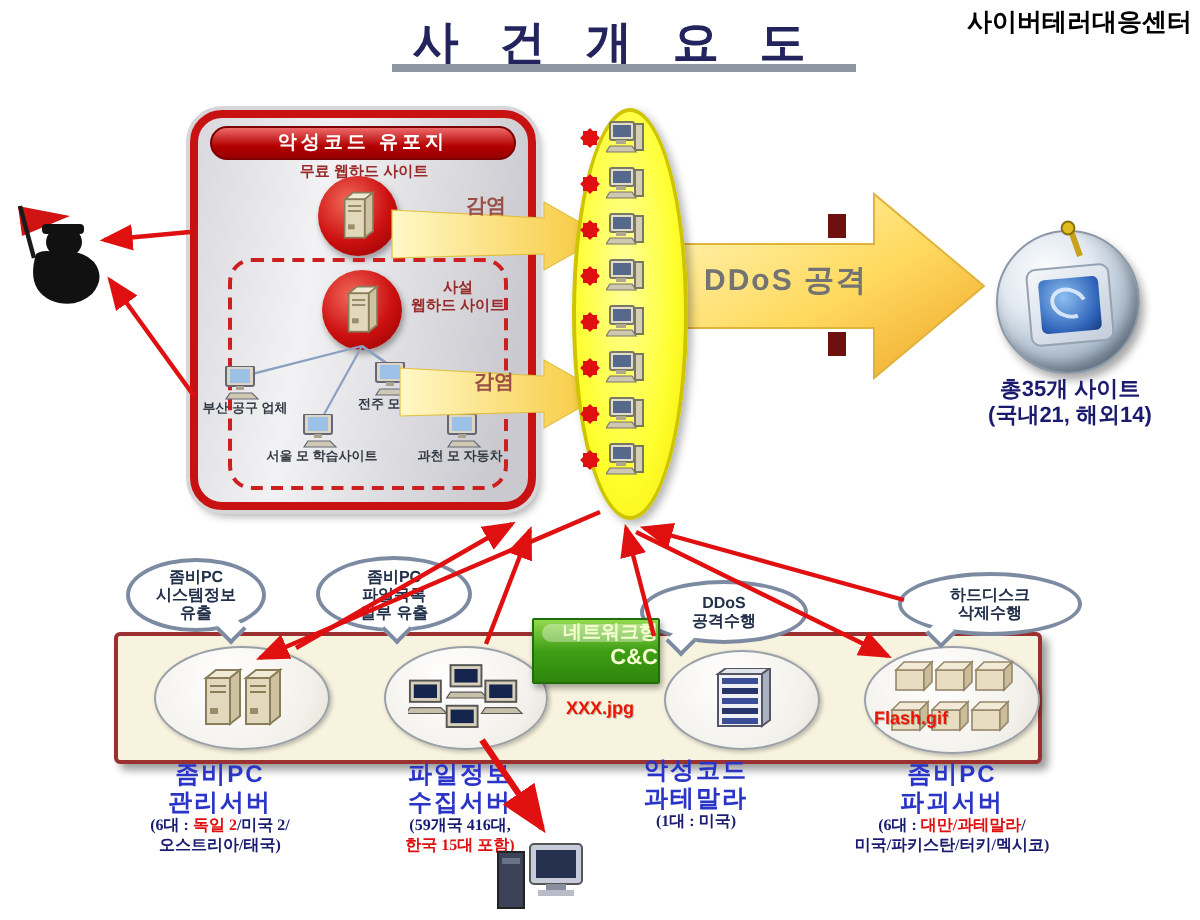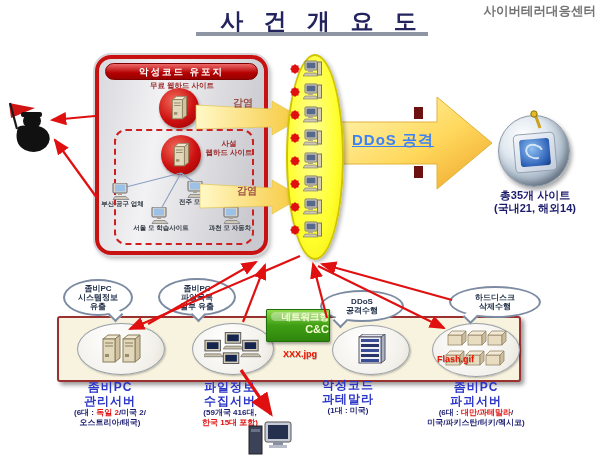--- a/index.html
+++ b/index.html
@@ -1,24 +1,24 @@
 <!DOCTYPE html>
 <html><head>
 <meta charset="utf-8">
 <style>
   html,body{margin:0;padding:0;background:#fff;}
   #canvas{position:relative;width:600px;height:460px;background:#ffffff;overflow:hidden;
           font-family:"Liberation Sans","DejaVu Sans",sans-serif;}
   .abs{position:absolute;}
 
   
-  .title{left:192px;top:6px;width:260px;text-align:center;font-size:23px;font-weight:bold;
+  .title{left:178px;top:6px;width:260px;text-align:center;font-size:23px;font-weight:bold;
          letter-spacing:7px;color:#23235e;}
   .title-underline{left:196px;top:32px;width:232px;height:4px;background:#8f96a3;}
-  .org{left:462px;top:3px;width:134px;text-align:right;font-size:12.5px;font-weight:bold;color:#737373;}
+  .org{left:462px;top:3px;width:134px;text-align:right;font-size:12.5px;font-weight:bold;color:#000000;}
 
   
   .redbox{left:95px;top:55px;width:165px;height:192px;border:4px solid #c81212;border-radius:16px;
           background:linear-gradient(100deg,#d9d9de,#f2f2f4 35%,#c9c9cf 90%);
           box-shadow:0 0 0 2px #d5d5da,2px 3px 5px rgba(0,0,0,.35);}
   .redbox-title{left:6px;top:4px;right:6px;height:15px;border-radius:9px;
           background:linear-gradient(#ee6a6a,#b40000 60%,#980000);border:1px solid #7c0000;
           color:#ffffff;font-size:9.5px;font-weight:bold;text-align:center;line-height:15px;letter-spacing:2px;}
   .site-label{color:#9a2a2a;font-weight:bold;font-size:7.5px;text-align:center;line-height:9px;}
   .red-circle{border-radius:50%;background:radial-gradient(circle at 38% 32%,#f26a5a,#cc1010 55%,#8e0000);
@@ -28,21 +28,21 @@
 
   
   .botnet{left:286px;top:54px;width:54px;height:202px;border-radius:50%;
           background:radial-gradient(ellipse at 45% 40%,#ffff9a,#ffff2e 60%,#f0e400);
           border:2px solid #cfc400;box-shadow:2px 2px 4px rgba(0,0,0,.3);}
   .zrow{display:flex;align-items:center;gap:1px;}
 
   
   .infect-label{color:#9a5046;font-weight:bold;font-size:10px;}
 
-  .ddos-label{left:352px;top:131px;font-size:15px;font-weight:bold;color:#3b82f6;letter-spacing:1px;text-decoration:underline;}
+  .ddos-label{left:352px;top:131px;font-size:15px;font-weight:bold;color:#737373;letter-spacing:1px;}
 
   
   .victim-title{left:480px;top:95px;width:110px;text-align:center;font-size:13.5px;font-weight:bold;color:#e00000;letter-spacing:1px;}
   .orb{left:498px;top:115px;width:70px;height:70px;border-radius:50%;border:1px solid #8a97a5;
        background:radial-gradient(circle at 35% 30%,#ffffff,#e0e8f0 35%,#aebdcc 62%,#71849a 88%,#5a6d82);
        box-shadow:2px 3px 4px rgba(0,0,0,.35), inset -3px -4px 6px rgba(0,0,0,.25);}
   .orb-frame{position:absolute;left:15px;top:17px;width:40px;height:37px;border:1px solid #96a2b2;border-radius:5px;
        background:linear-gradient(145deg,#f4f7fb,#c2cddb);transform:rotate(-5deg);}
   .orb-inner{position:absolute;left:5px;top:5px;right:5px;bottom:5px;border-radius:3px;
        background:radial-gradient(circle at 40% 35%,#8ec0f0,#2e62b8 70%,#173a78);}
@@ -73,21 +73,21 @@
   .panel{left:57px;top:316px;width:460px;height:62px;background:#f8f3df;border:2px solid #9a3030;
          border-radius:3px;box-shadow:3px 3px 4px rgba(0,0,0,.4);}
   .pcircle{position:absolute;background:radial-gradient(circle at 40% 30%,#ffffff,#f2f0ea 70%,#e2ded2);
          border:1.5px solid #9aa0a8;border-radius:50%;display:flex;align-items:center;justify-content:center;
          box-shadow:1px 1px 2px rgba(0,0,0,.25);}
   .filelabel{color:#ee1500;font-weight:bold;font-size:9px;text-shadow:.5px .5px 0 rgba(0,0,0,.25);}
 
   
   .col{text-align:center;}
   .colname{font-size:12px;font-weight:bold;color:#2a35c8;line-height:13.5px;letter-spacing:1px;}
-  .coldetail{font-size:8px;font-weight:bold;color:#1a1c70;line-height:9.5px;white-space:nowrap;}
+  .coldetail{font-size:8px;font-weight:bold;color:#1a1c70;line-height:9.5px;white-space:nowrap;font-family:Liberation Serif, serif;}
   .seg-red{color:#e01010;}
   .releak-name{font-size:12px;font-weight:bold;color:#2a35c8;line-height:14px;letter-spacing:1px;}
 
   svg{display:block;}
 </style>
 </head>
 <body>
 
 <div id="canvas">
 

